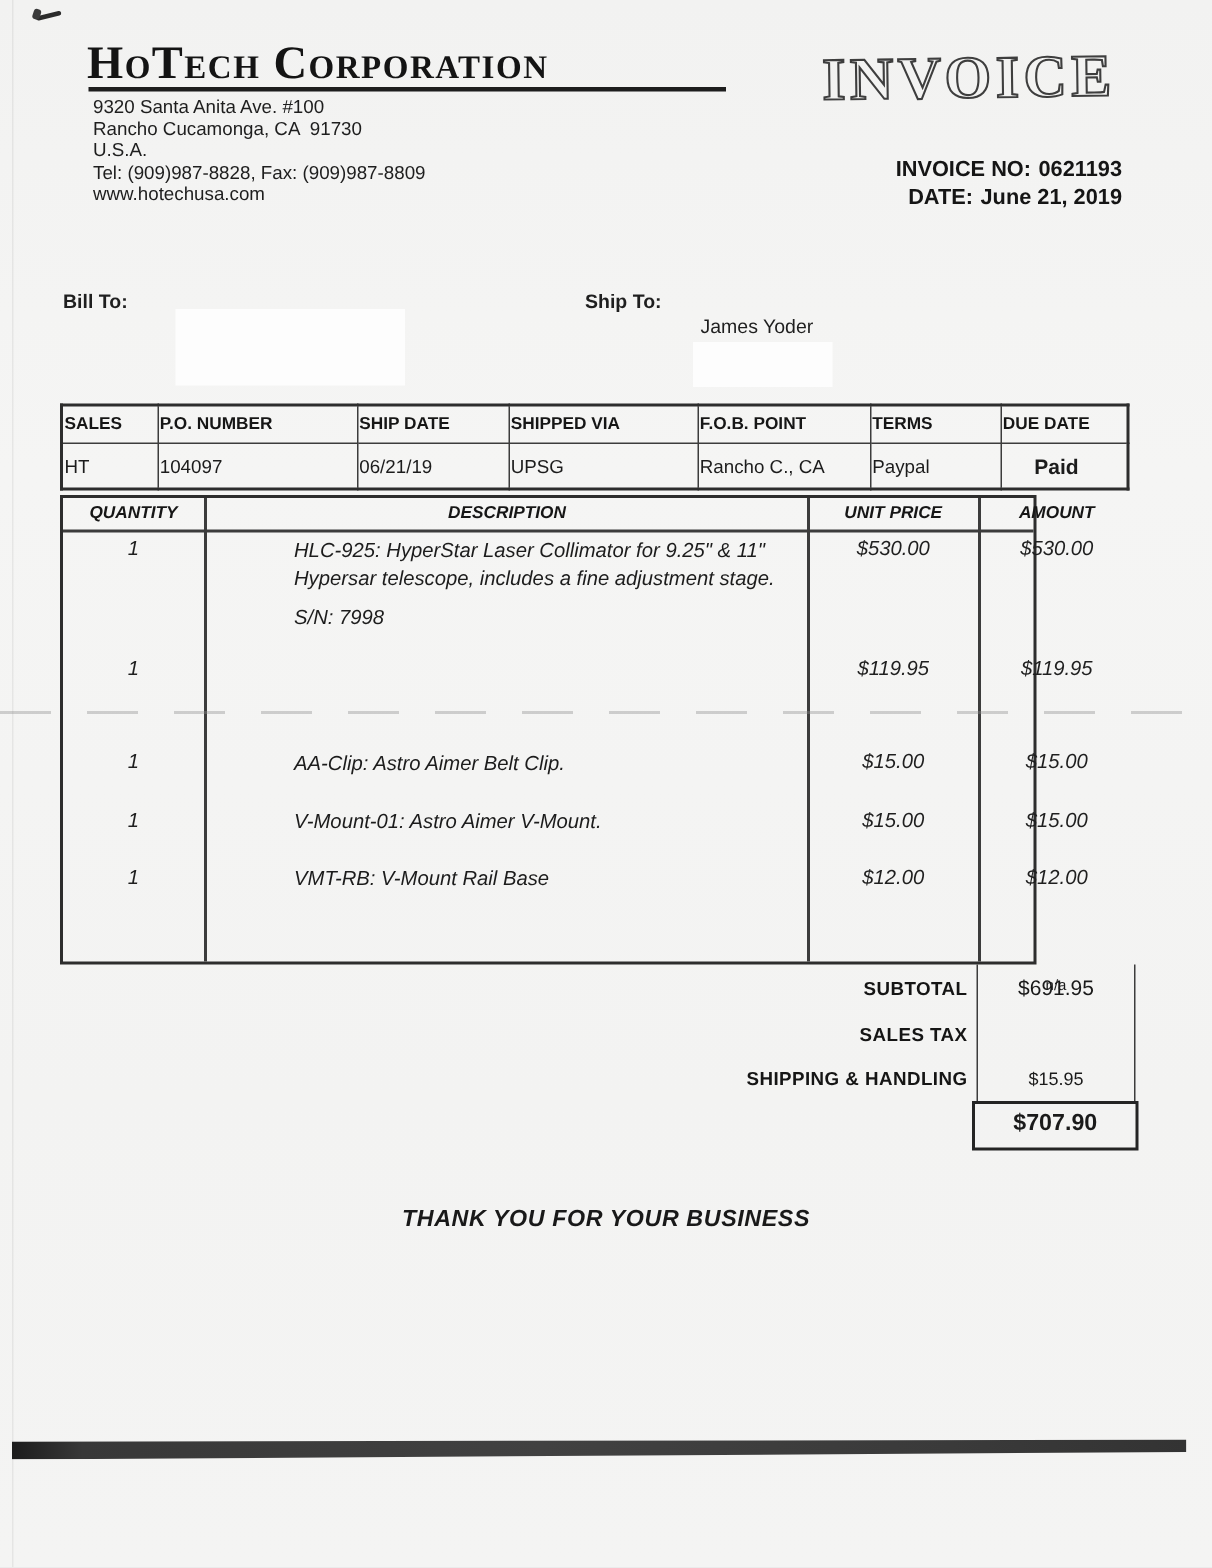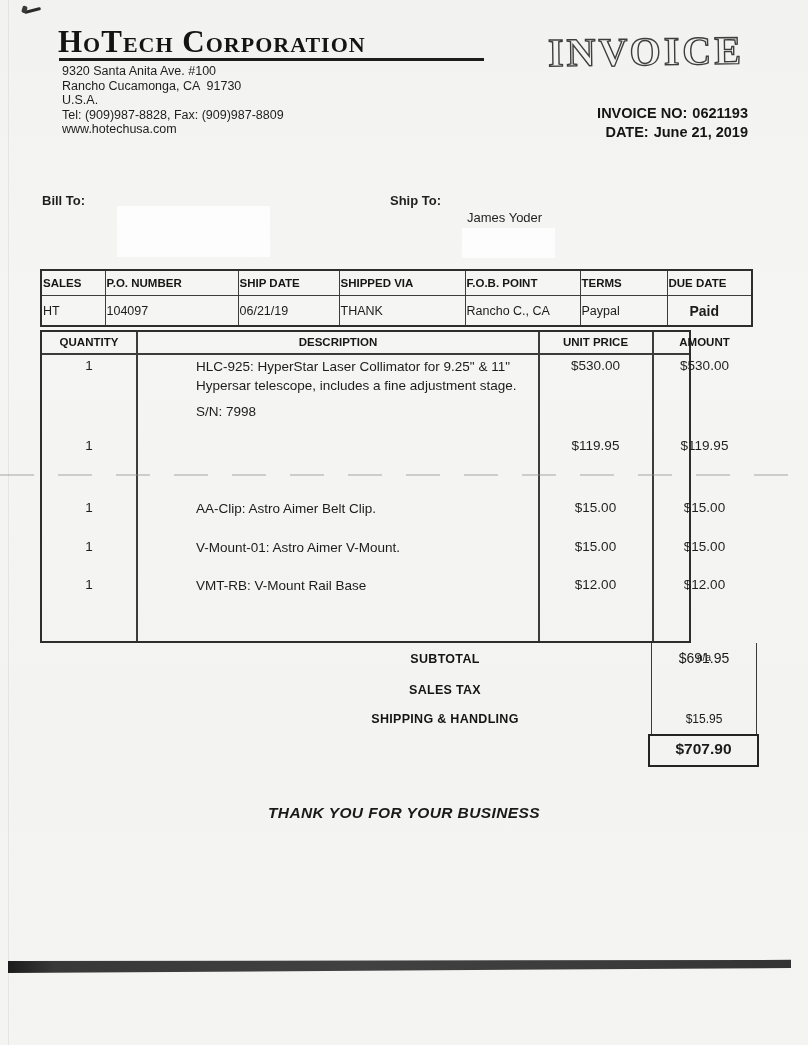--- a/index.html
+++ b/index.html
@@ -45,39 +45,39 @@
 
   
   .order-table{left:40px;top:269px;border-collapse:collapse;table-layout:fixed;width:711px;
     border:2.5px solid #2d2d2d;}
   .order-table th,.order-table td{border:1.5px solid #3c3c3c;text-align:left;overflow:hidden;white-space:nowrap;}
   .order-table th{height:22px;font-size:11.5px;font-weight:bold;color:#161616;}
   .order-table td{height:27px;font-size:12.5px;color:#1c1c1c;}
   .order-table td.paid{font-size:14px;font-weight:bold;padding-left:22px;}
 
   
-  .items-box{left:40px;top:330px;width:651px;height:313px;border:2.5px solid #2d2d2d;box-sizing:border-box;}
+  .items-box{left:40px;top:330px;width:651px;height:313px;border:2.5px solid #2d2d2d;box-sizing:border-box;font-style:italic;}
   .items-box .vline{position:absolute;top:0;bottom:0;width:1.5px;background:#3c3c3c;}
   .items-box .hline{position:absolute;left:0;right:0;top:21px;height:1.5px;background:#3c3c3c;}
   .ih{position:absolute;top:4px;font-size:11.5px;font-weight:bold;text-align:center;color:#161616;}
   .cell-qty{position:absolute;left:0;width:94px;text-align:center;font-size:13.5px;}
   .cell-desc{position:absolute;left:106px;width:388px;font-size:13.5px;line-height:19px;color:#1c1c1c;margin-left:48px;}
   .cell-desc .serial{margin-top:7px;}
   .cell-unit{position:absolute;left:497px;width:113px;text-align:center;font-size:13.5px;}
   .cell-amt{position:absolute;left:611px;width:103px;text-align:center;font-size:13.5px;}
 
   
   .crease{left:0;top:474px;width:808px;height:2px;
     background:repeating-linear-gradient(90deg,rgba(140,140,140,0.38) 0 34px,rgba(140,140,140,0) 34px 58px);}
 
   
   .tot-cont-box{left:651px;top:643px;width:106px;height:91px;box-sizing:border-box;
     border-left:1.5px solid #3c3c3c;border-right:1.5px solid #3c3c3c;}
   .tot-total-box{left:648px;top:734px;width:111px;height:33px;box-sizing:border-box;border:2.5px solid #242424;}
-  .tot-label{left:245px;width:400px;text-align:center;font-size:12.5px;font-weight:bold;color:#151515;letter-spacing:0.3px;}
+  .tot-label{left:245px;width:400px;text-align:right;font-size:12.5px;font-weight:bold;color:#151515;letter-spacing:0.3px;}
   .tot-label.big{font-size:14.5px;}
   .tot-value{left:651px;width:106px;text-align:center;color:#1a1a1a;}
 
   .thank-you{left:0;top:804px;width:808px;text-align:center;
     font-size:15.5px;font-weight:bold;font-style:italic;letter-spacing:0.4px;color:#191919;}
 
   .scan-bar{left:8px;top:959px;width:783px;height:14px;
     background:linear-gradient(90deg,#1c1c1c 0%,#383838 6%,#414141 45%,#3a3a3a 80%,#333 100%);
     clip-path:polygon(0 15%,100% 6%,100% 64%,0 100%);}
 </style>
@@ -132,21 +132,21 @@
         <th>F.O.B. POINT</th>
         <th>TERMS</th>
         <th>DUE DATE</th>
       </tr>
     </thead>
     <tbody>
       <tr>
         <td>HT</td>
         <td>104097</td>
         <td>06/21/19</td>
-        <td>THANK</td>
+        <td>UPSG</td>
         <td>Rancho C., CA</td>
         <td>Paypal</td>
         <td class="paid">Paid</td>
       </tr>
     </tbody>
   </table>
 
   <div class="abs items-box">
     <div class="vline" style="left:94px"></div>
     <div class="vline" style="left:496px"></div>

